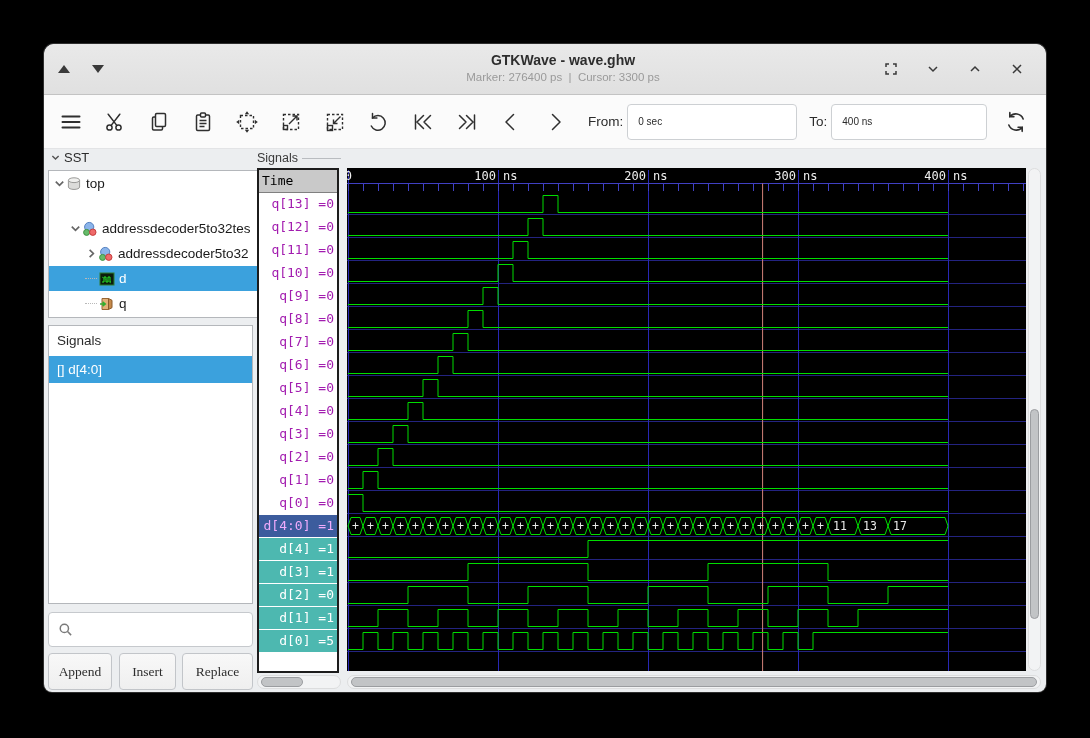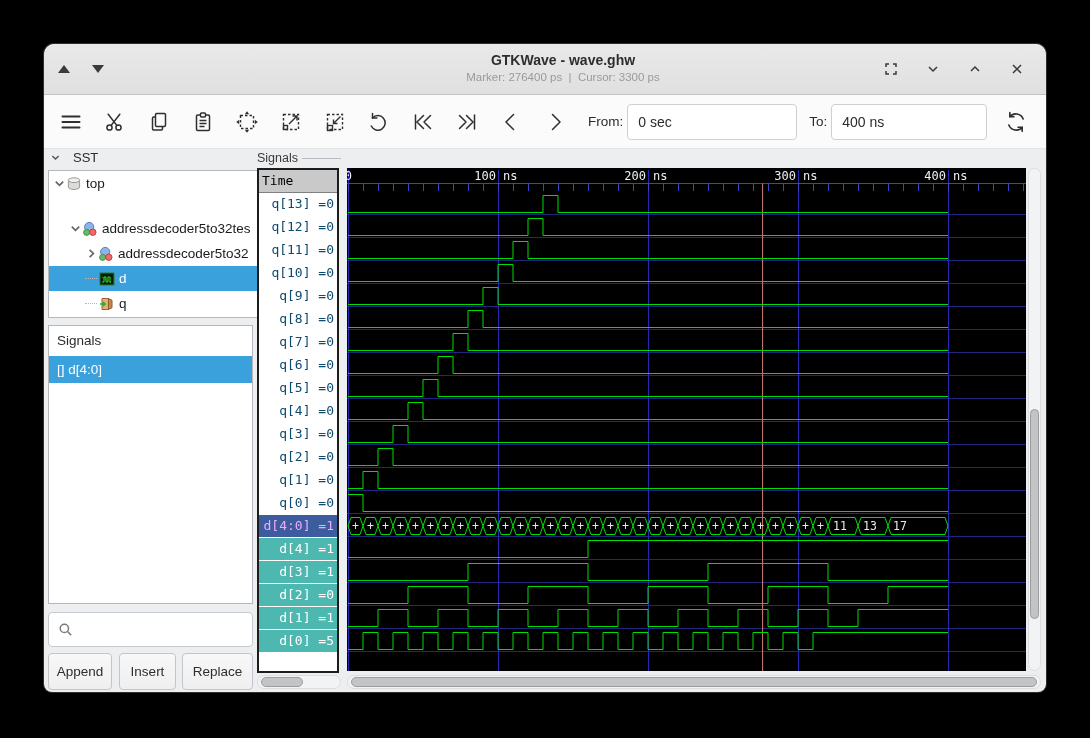--- a/index.html
+++ b/index.html
@@ -23,61 +23,61 @@
   .winbtn svg{display:block;}
   
   .toolbar{position:absolute;left:0;top:51px;right:0;height:53px;background:#fbfbfb;
            border-bottom:1px solid #e3e4e6;display:flex;align-items:center;}
   .tbtn{width:34px;height:34px;margin-right:10px;display:flex;align-items:center;justify-content:center;
         border-radius:4px;flex:none;}
   .tbtn:first-child{margin-left:10px;}
   .tbtn svg{display:block;}
   .tool-label{font-size:13.5px;color:#2b2b2b;margin:0 4px 0 6px;flex:none;}
   .tool-input{height:34px;border:1px solid #cdd0d3;border-radius:4px;background:#fff;
-              font-size:14px;color:#2b2b2b;padding:0 10px;outline:none;flex:none;
+              font-size:10px;color:#2b2b2b;padding:0 10px;outline:none;flex:none;
               font-family:"Liberation Sans",sans-serif;}
   .inp-from{width:148px;}
   .inp-to{width:134px;margin-right:12px;}
   .tool-label.to{margin-left:12px;}
   
   .frame-label{position:absolute;font-size:12.5px;color:#3b3b3b;height:15px;line-height:15px;
                display:flex;align-items:center;}
   .frame-label .rule{flex:1;height:1px;background:#b9bcc0;margin-left:4px;}
   .panel-box{position:absolute;background:#fff;border:1px solid #b4b7bb;box-sizing:border-box;}
   
-  .sst-head{position:absolute;left:6px;top:106px;display:flex;align-items:center;gap:12px;
+  .sst-head{position:absolute;left:6px;top:106px;display:flex;align-items:center;gap:3px;
             font-size:13px;color:#2b2b2b;justify-content:center;}
   .tree{left:4px;top:126px;width:231px;height:148px;overflow:hidden;}
   .tree-row{position:relative;height:25px;display:flex;align-items:center;font-size:13.5px;color:#1a1a1a;
             white-space:nowrap;overflow:hidden;}
   .tree-row.sel{background:#3ba1dd;color:#fff;}
   .tree-row .exp{flex:none;display:flex;width:13px;}
   .tree-row .tico{flex:none;margin-right:4px;display:flex;}
   .connector{flex:none;width:12px;height:1px;border-top:1px dotted #b9b9b9;margin-right:2px;}
   .siglist{left:4px;top:281px;width:205px;height:279px;overflow:hidden;}
   .siglist-head{height:30px;line-height:30px;padding-left:8px;font-size:13.5px;color:#2b2b2b;}
   .sigitem{height:27px;line-height:27px;padding-left:8px;font-size:13.5px;color:#1a1a1a;}
   .sigitem.sel{background:#3ba1dd;color:#fff;}
   .searchbox{position:absolute;left:4px;top:568px;width:205px;height:35px;background:#fff;
              border:1px solid #c6c9cd;border-radius:4px;box-sizing:border-box;display:flex;align-items:center;}
   .searchbox input{border:none;outline:none;flex:1;height:100%;font-size:13px;background:transparent;
                    font-family:"Liberation Sans",sans-serif;}
   .searchbox svg{margin:0 6px 0 9px;flex:none;}
   .btnrow{position:absolute;left:4px;top:609px;width:205px;height:37px;}
   .gbtn{position:absolute;top:0;height:37px;background:linear-gradient(#f8f8f8,#efefef);
         border:1px solid #c2c5c9;border-radius:4px;box-sizing:border-box;font-size:13.5px;color:#2e2e2e;
-        display:flex;align-items:center;justify-content:center;font-family:Liberation Sans, sans-serif;}
+        display:flex;align-items:center;justify-content:center;font-family:Liberation Serif, serif;}
   
   .names-table{position:absolute;left:213px;top:124px;width:82px;height:505px;background:#fff;
                border:2px solid #1c1c1c;box-sizing:border-box;overflow:hidden;}
   .ntime{height:23px;line-height:22px;background:#c9c9c9;border-bottom:1px solid #808080;
          font-family:"DejaVu Sans Mono",monospace;font-size:13px;color:#000;padding-left:3px;box-sizing:border-box;}
   .nrow{height:23px;line-height:21px;text-align:right;padding-right:3px;box-sizing:border-box;
         font-family:"DejaVu Sans Mono",monospace;font-size:13px;border-bottom:1px solid #fff;white-space:pre;}
-  .nrow.plain{color:#0c4a6e;}
+  .nrow.plain{color:#a21caf;}
   .nrow.bus-selected{background:#3c5c9d;color:#f0abfc;}
   .nrow.bit-selected{background:#4db8b0;color:#fff;}
   
   .hscroll{position:absolute;height:14px;background:#f2f3f4;border:1px solid #dcddde;border-radius:7px;
            box-sizing:border-box;}
   .hthumb{position:absolute;top:1px;height:10px;background:#c2c4c6;border:1px solid #9b9da0;
           border-radius:6px;box-sizing:border-box;}
   .vscroll{position:absolute;left:984px;top:124px;width:13px;height:503px;background:#f2f3f4;
            border:1px solid #dcddde;border-radius:7px;box-sizing:border-box;}
   .vthumb{position:absolute;left:1px;width:9px;background:#c2c4c6;border:1px solid #9b9da0;

